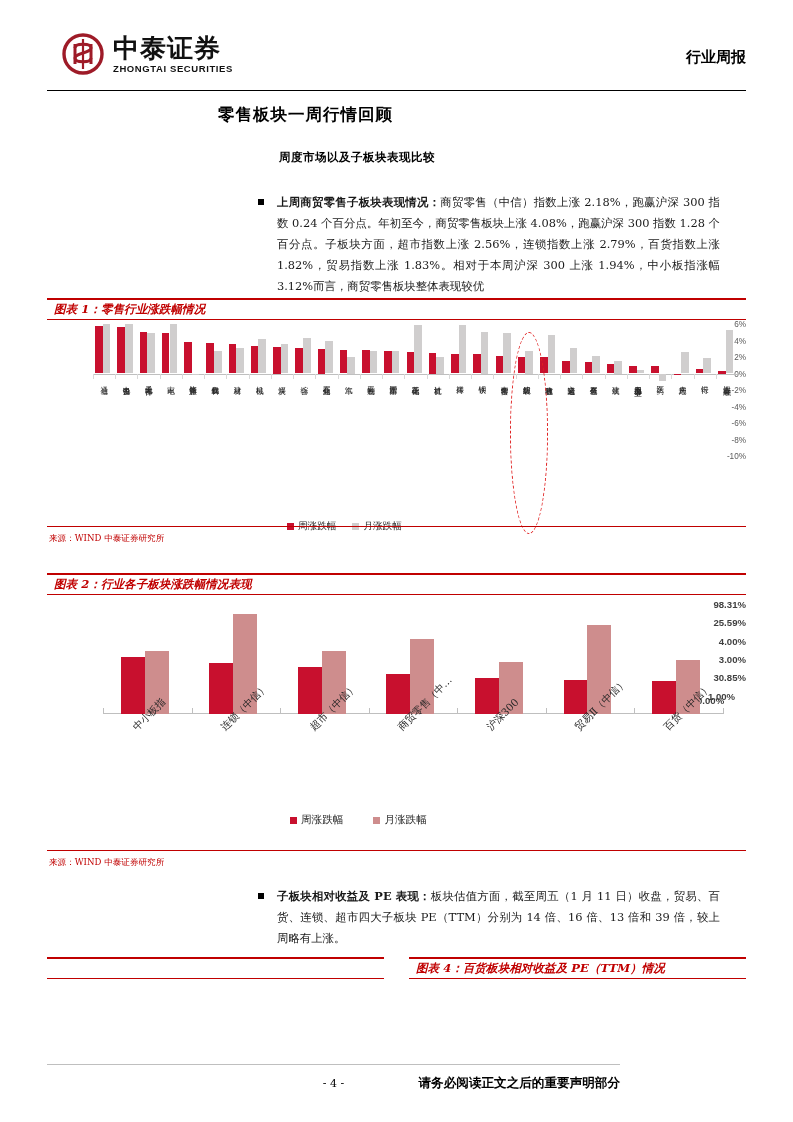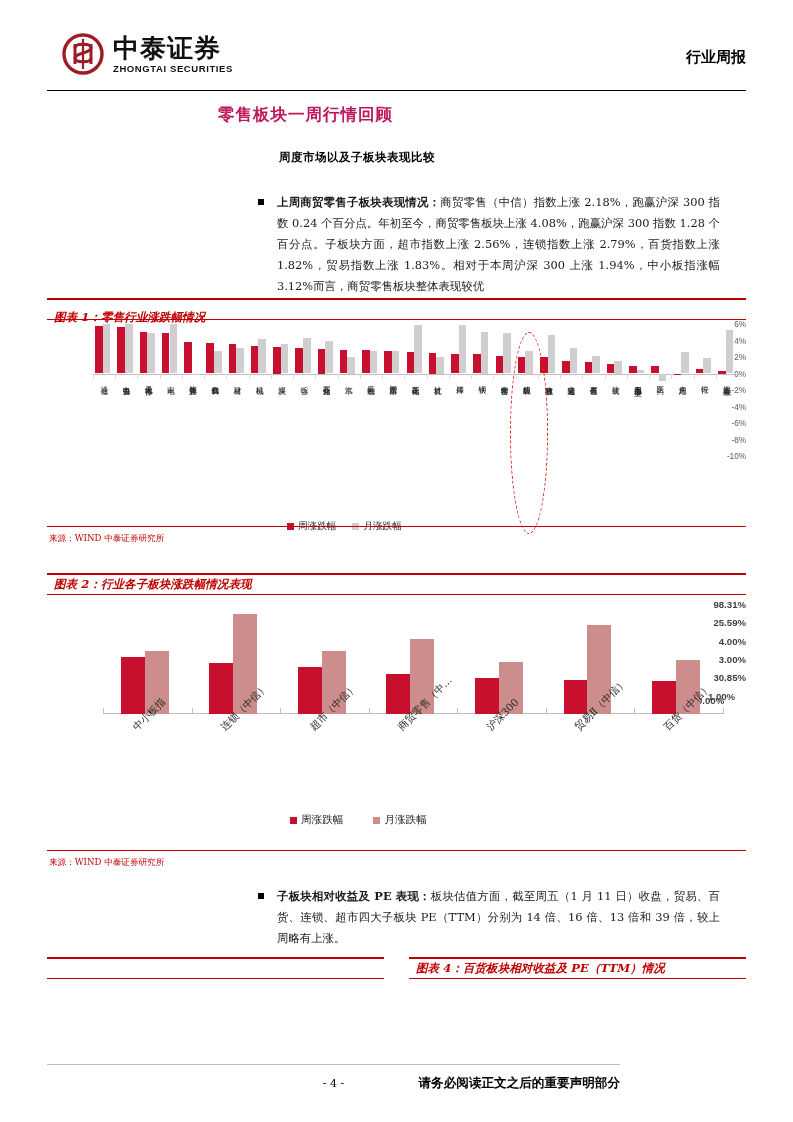--- a/index.html
+++ b/index.html
@@ -15,21 +15,21 @@
   .header{position:absolute;left:0;top:0;width:793px;height:92px;}
   .logo-wrap{position:absolute;left:62px;top:33px;display:flex;align-items:center;gap:9px;}
   .logo-mark{width:42px;height:42px;position:relative;}
   .logo-text{display:flex;flex-direction:column;line-height:1;}
   .logo-cn{font-family:"DejaVu Sans", sans-serif;font-weight:bold;font-size:26px;letter-spacing:1px;color:#111;}
   .logo-en{font-family:"Liberation Sans", sans-serif;font-weight:bold;font-size:9.5px;letter-spacing:0.6px;color:#111;margin-top:3px;}
   .header-right{position:absolute;right:47px;top:48px;font-family:"DejaVu Sans", sans-serif;font-weight:bold;font-size:15px;color:#000;margin-left:40px;}
   .header-rule{position:absolute;left:47px;right:47px;top:90px;height:1px;background:#000;}
 
   
-  .sec-title{position:absolute;left:218px;top:104px;font-family:Liberation Serif, serif;font-weight:bold;font-size:16.5px;color:#be185d;letter-spacing:1px;}
+  .sec-title{position:absolute;left:218px;top:104px;font-family:Liberation Serif, serif;font-weight:bold;font-size:16.5px;color:#000000;letter-spacing:1px;}
   .sub-title{position:absolute;left:279px;top:150px;font-family:"DejaVu Serif", serif;font-weight:bold;font-size:11.5px;color:#000;letter-spacing:0.5px;}
 
   
   .bullet-block{position:absolute;display:flex;align-items:flex-start;}
   .bullet-sq{width:6px;height:6px;background:#000;margin-top:7px;margin-right:13px;flex:none;}
   .para{width:443px;font-family:"DejaVu Serif", serif;font-size:11.4px;line-height:1.85;color:#1a1a1a;text-align:justify;}
   .para b{font-weight:bold;}
 
   
   .fig-title{position:absolute;font-family:"DejaVu Serif", serif;font-weight:bold;font-style:italic;font-size:11.6px;color:#C00000;}
@@ -105,21 +105,21 @@
   <div class="sub-title">周度市场以及子板块表现比较</div>
 
   <div class="bullet-block" style="left:258px;top:192px;">
     <span class="bullet-sq"></span>
     <div class="para">
       <b>上周商贸零售子板块表现情况：</b><span>商贸零售（中信）指数上涨 2.18%，跑赢沪深 300 指数 0.24 个百分点。年初至今，商贸零售板块上涨 4.08%，跑赢沪深 300 指数 1.28 个百分点。子板块方面，超市指数上涨 2.56%，连锁指数上涨 2.79%，百货指数上涨 1.82%，贸易指数上涨 1.83%。相对于本周沪深 300 上涨 1.94%，中小板指涨幅 3.12%而言，商贸零售板块整体表现较优</span>
     </div>
   </div>
 
   <div class="rule-red" style="left:47px;top:298px;width:699px;height:1.6px;"></div>
-  <div class="fig-title" style="left:54px;top:302px;margin-top:8px;">图表 1：零售行业涨跌幅情况</div>
+  <div class="fig-title" style="left:54px;top:302px;">图表 1：零售行业涨跌幅情况</div>
   <div class="rule-red" style="left:47px;top:319px;width:699px;height:1px;"></div>
 
   <div id="chart1">
     <div id="c1-yaxis">
         <div class="c1-ylab" style="top: 6px; width: 41px; text-align: right;">6%</div>
         <div class="c1-ylab" style="top: 22.5px; width: 41px; text-align: right;">4%</div>
         <div class="c1-ylab" style="top: 39px; width: 41px; text-align: right;">2%</div>
         <div class="c1-ylab" style="top: 55.5px; width: 41px; text-align: right;">0%</div>
         <div class="c1-ylab" style="top: 72px; width: 41px; text-align: right;">-2%</div>
         <div class="c1-ylab" style="top: 88.5px; width: 41px; text-align: right;">-4%</div>

